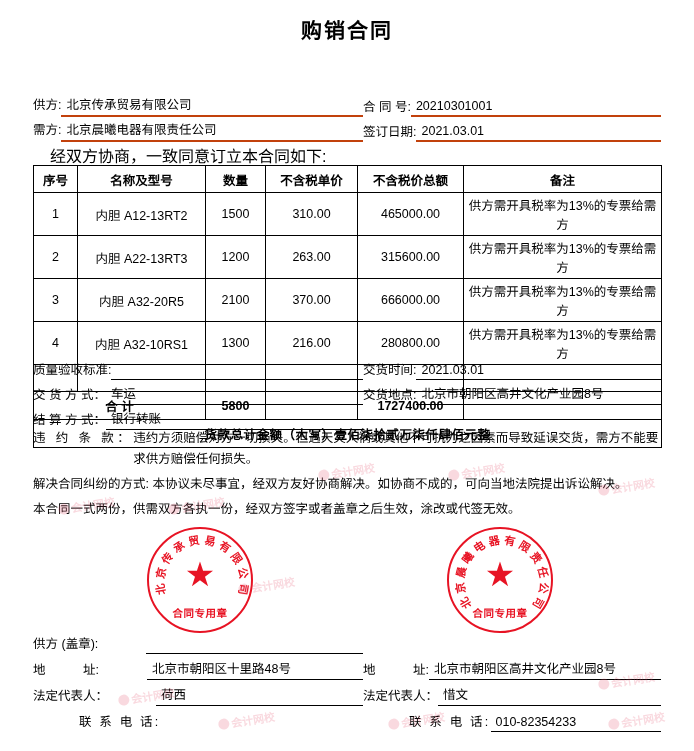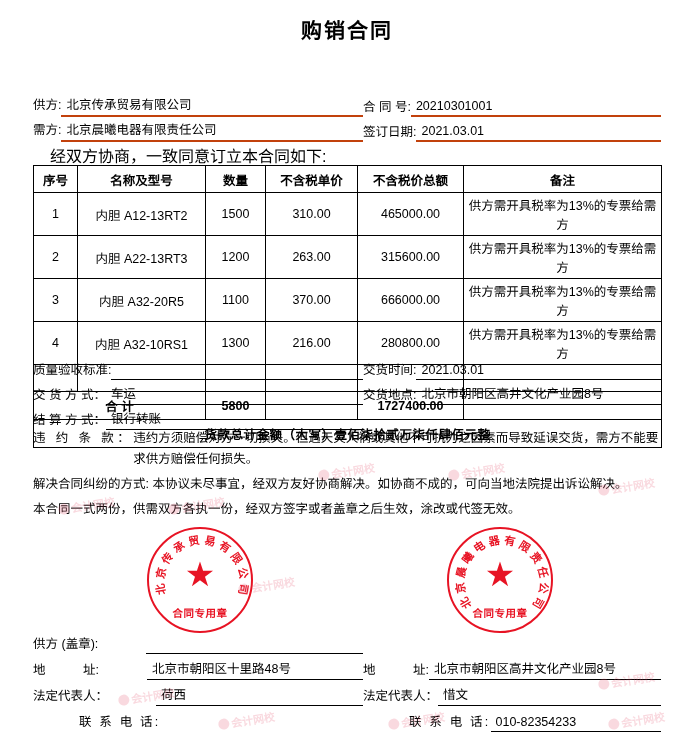--- a/index.html
+++ b/index.html
@@ -301,21 +301,21 @@
         <td>2</td>
         <td>内胆 A22-13RT3</td>
         <td>1200</td>
         <td>263.00</td>
         <td>315600.00</td>
         <td>供方需开具税率为13%的专票给需方</td>
       </tr>
       <tr>
         <td>3</td>
         <td>内胆 A32-20R5</td>
-        <td>1100</td>
+        <td>2100</td>
         <td>370.00</td>
         <td>666000.00</td>
         <td>供方需开具税率为13%的专票给需方</td>
       </tr>
       <tr>
         <td>4</td>
         <td>内胆 A32-10RS1</td>
         <td>1300</td>
         <td>216.00</td>
         <td>280800.00</td>

